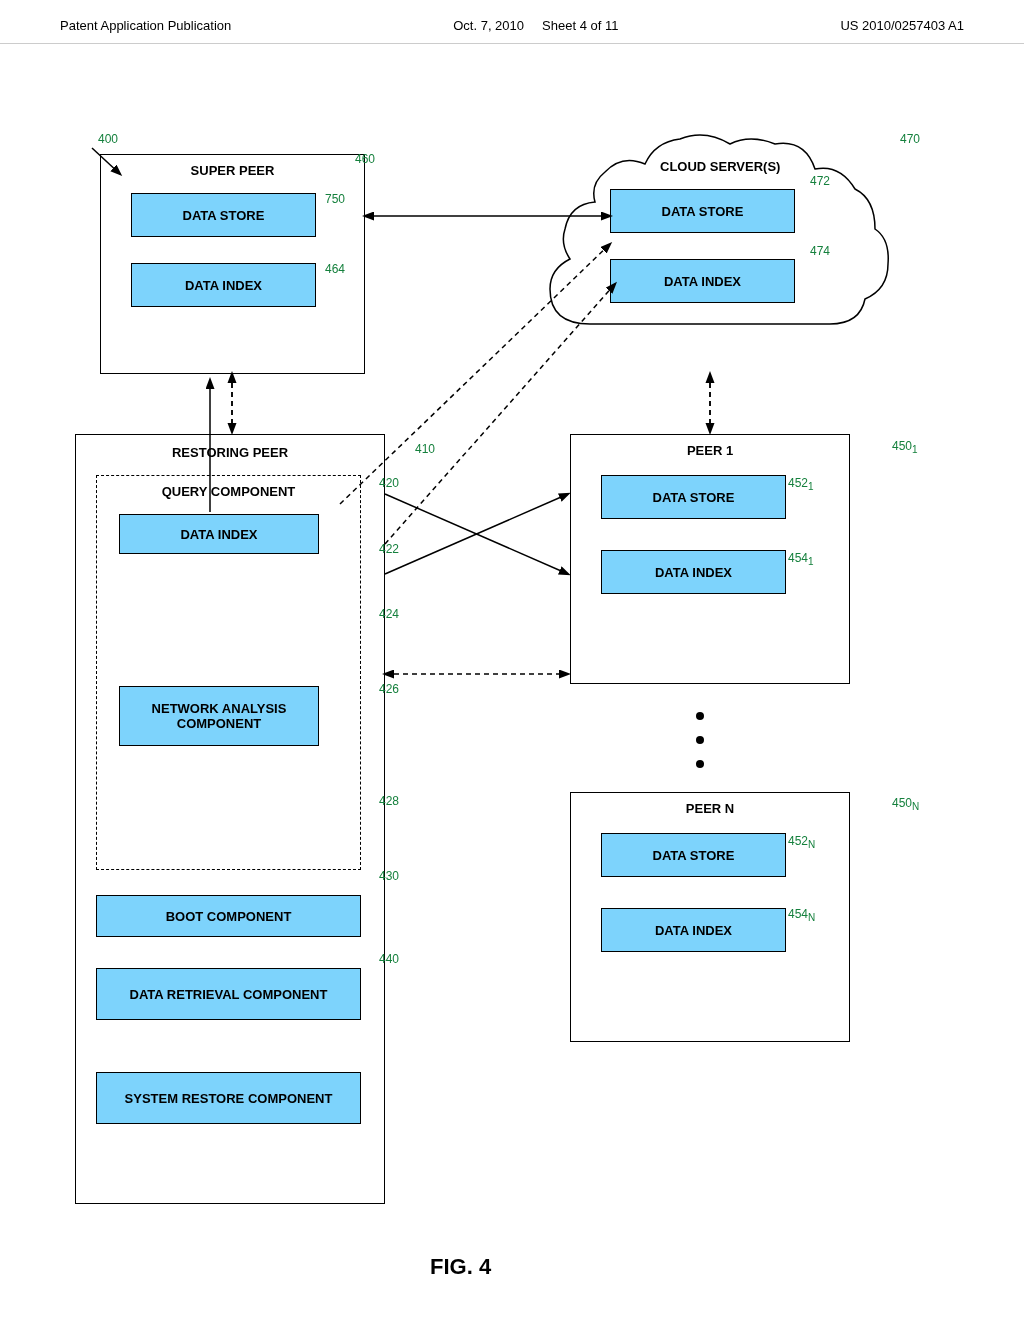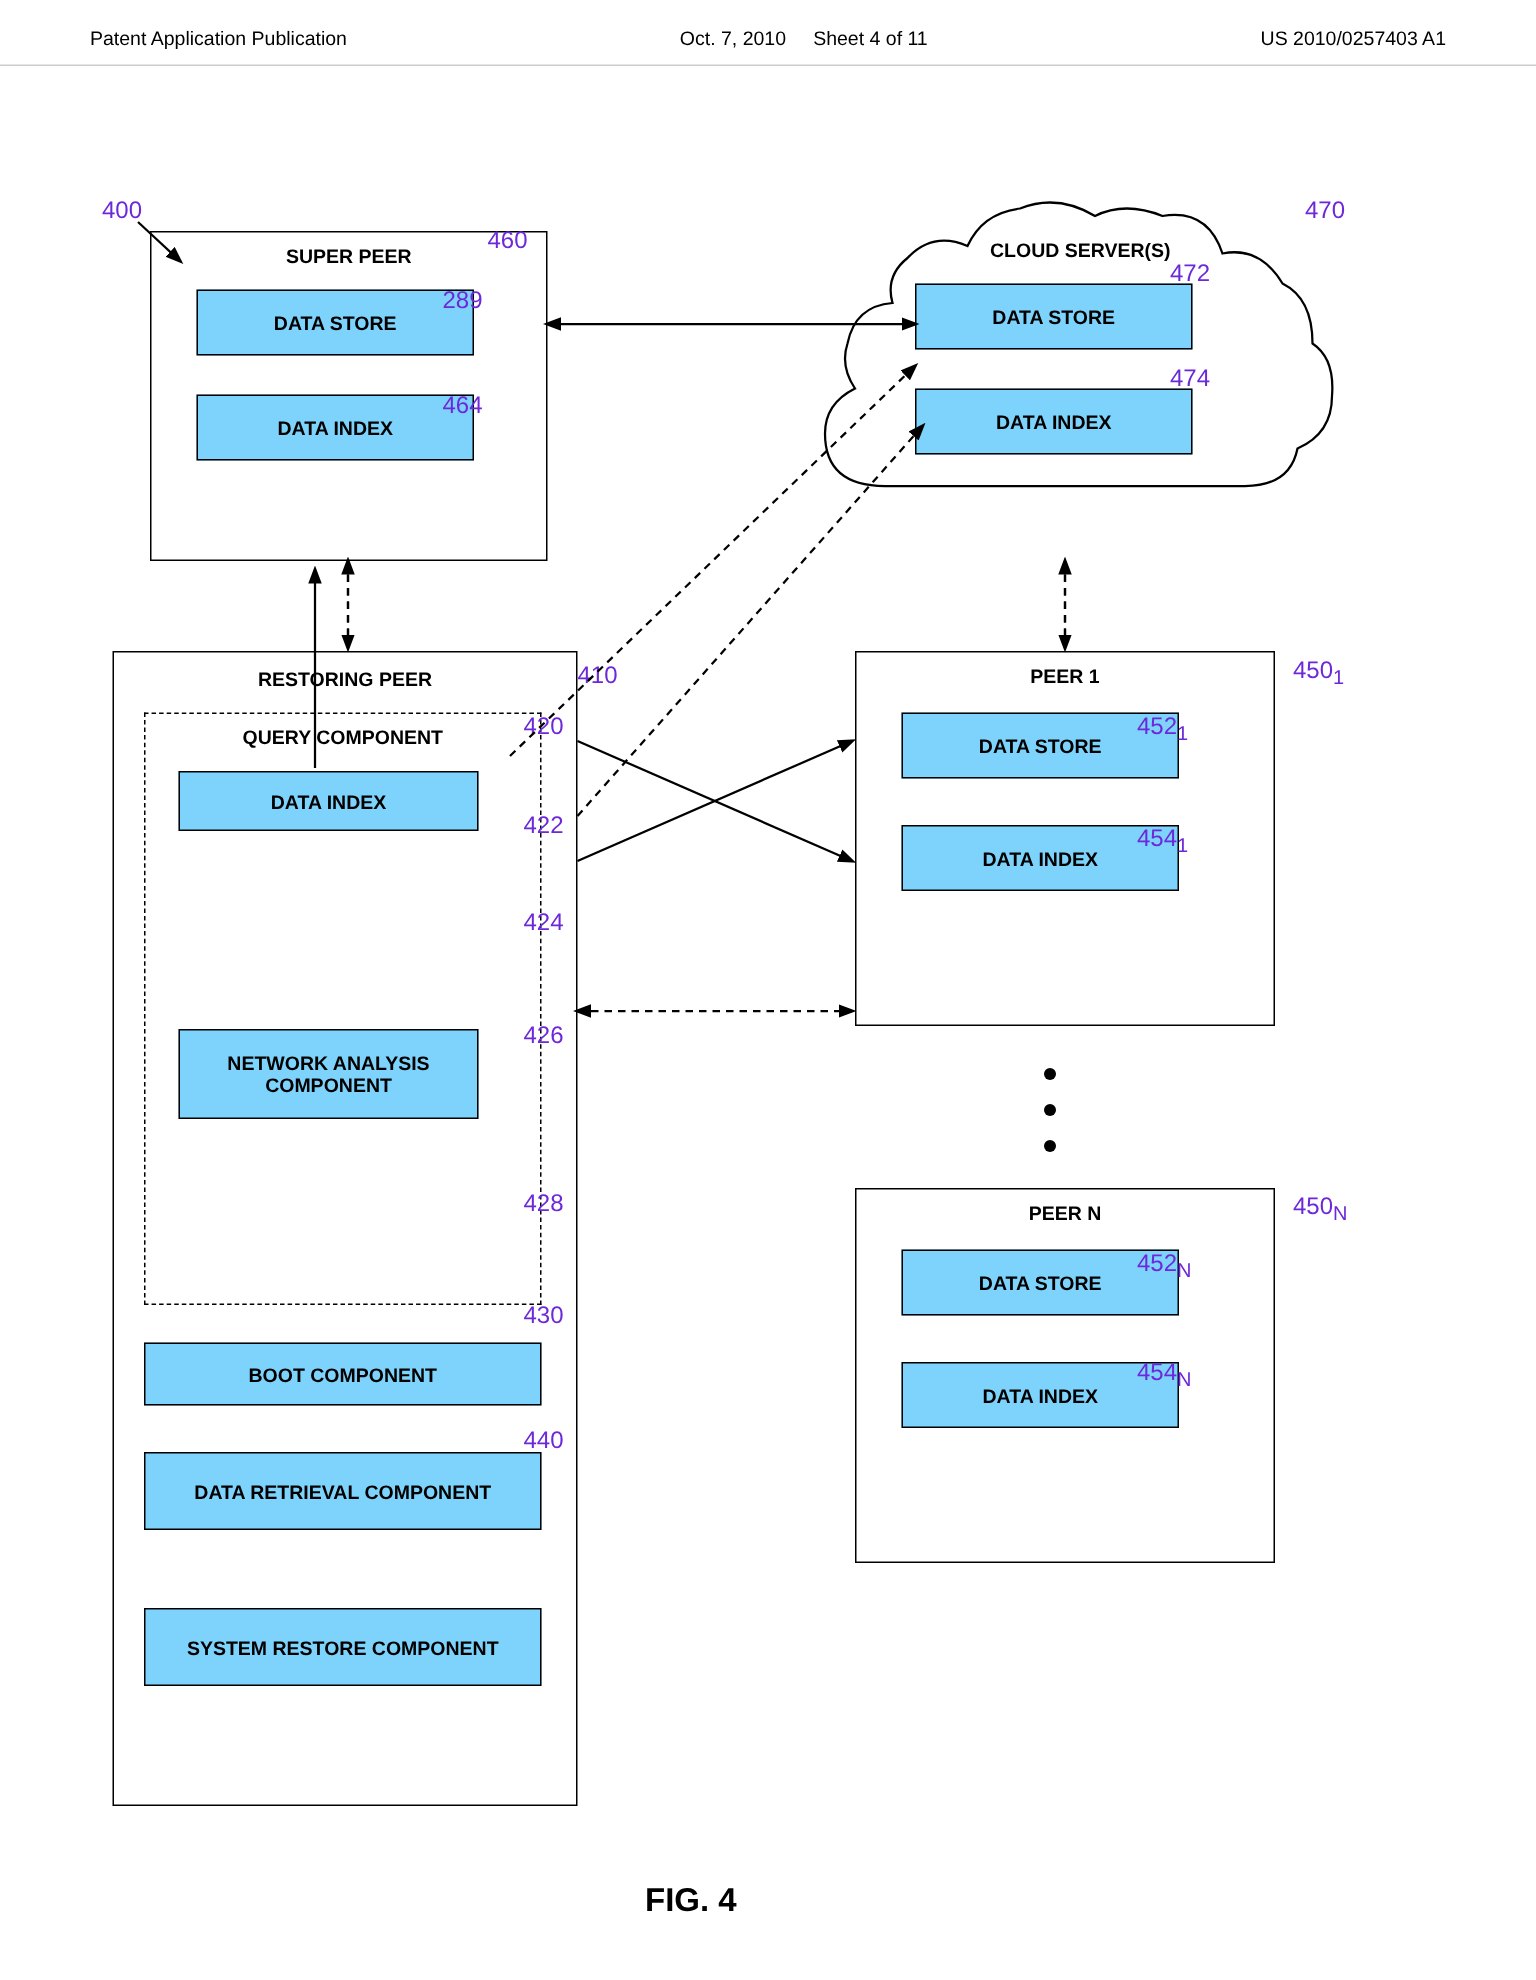--- a/index.html
+++ b/index.html
@@ -38,22 +38,23 @@
       font-weight: bold;
       text-align: center;
       padding: 4px 8px;
     }
     .box-large {
       border: 1.5px solid #000;
       background: #fff;
     }
     .label-ref {
       position: absolute;
-      font-size: 16px;
-      color: #6d28d9;
+      font-size: 12px;
+      color: #15803d;
+      margin-left: 30px;
     }
     .section-title {
       position: absolute;
       font-size: 13px;
       font-weight: bold;
       text-align: center;
     }
     
     .svg-overlay {
       position: absolute;
@@ -98,21 +99,21 @@
 
   <div class="box-large" style="position:absolute; left:100px; top:110px; width:265px; height:220px; border:1.5px solid #000;">
     <div class="section-title" style="position:relative; top:8px; left:0; right:0; text-align:center;">SUPER PEER</div>
 
     <div class="box" style="position:absolute; left:30px; top:38px; width:185px; height:44px;">DATA STORE</div>
 
     <div class="box" style="position:absolute; left:30px; top:108px; width:185px; height:44px;">DATA INDEX</div>
   </div>
 
   <div class="label-ref" style="left:325px; top:108px;">460</div>
-  <div class="label-ref" style="left:295px; top:148px;">289</div>
+  <div class="label-ref" style="left:295px; top:148px;">750</div>
   <div class="label-ref" style="left:295px; top:218px;">464</div>
 
   <div class="cloud-container" style="left:530px; top:80px; width:370px; height:250px;">
     
     <svg width="370" height="250">
       <path d="M 60 200 
                Q 20 200 20 165 
                Q 20 145 40 135 
                Q 30 120 35 105
                Q 40 80 65 78

